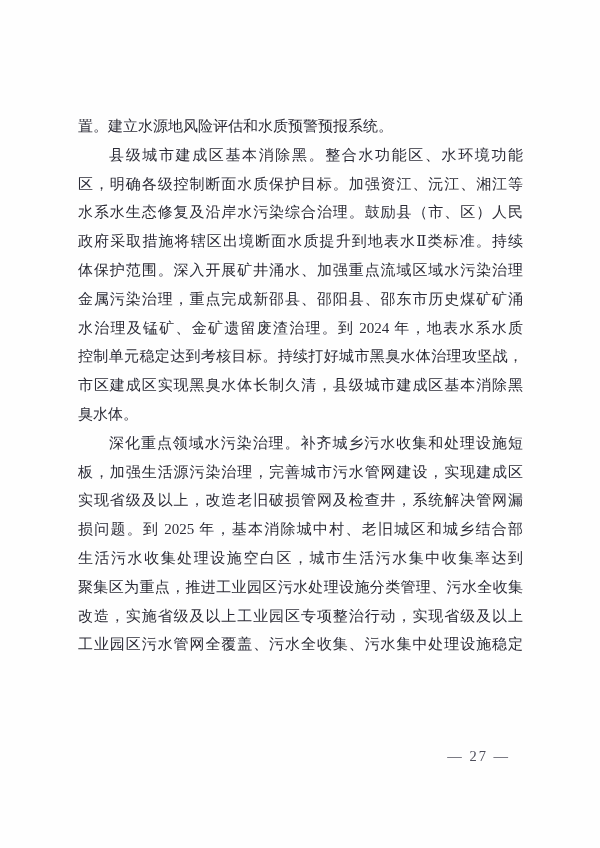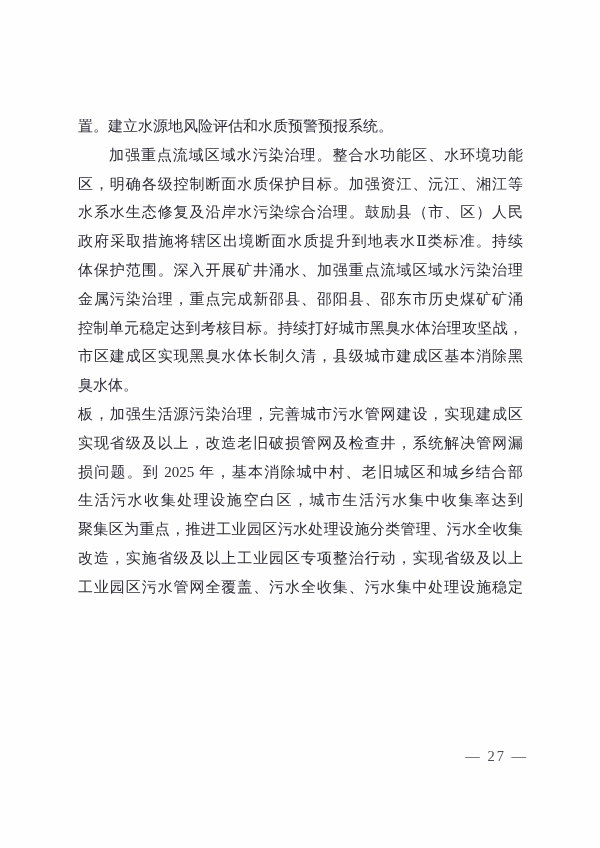--- a/index.html
+++ b/index.html
@@ -37,47 +37,49 @@
   }
   .text-line.no-fill {
     text-align-last: left;
   }
   .text-line.indent {
     padding-left: 31px;
   }
   .page-number {
     position: absolute;
     top: 748px;
-    right: 72px;
+    right: 90px;
     font-size: 14.5px;
     letter-spacing: 2px;
     color: var(--pageno-color);
     font-family: "Liberation Serif", "DejaVu Serif", serif;
   }
 </style>
 </head>
 <body>
 
 <div class="page">
   <div class="text-block" id="doc-body">
       <div>
         <div class="text-line no-fill">置。建立水源地风险评估和水质预警预报系统。</div>
       </div>
       <div>
-        <div class="text-line indent">加强重点流域区域水污染治理。整合水功能区、水环境功能</div>
+        <div class="text-line indent">县级城市建成区基本消除黑。整合水功能区、水环境功能</div>
         <div class="text-line">区，明确各级控制断面水质保护目标。加强资江、沅江、湘江等</div>
         <div class="text-line">水系水生态修复及沿岸水污染综合治理。鼓励县（市、区）人民</div>
         <div class="text-line">政府采取措施将辖区出境断面水质提升到地表水Ⅱ类标准。持续</div>
         <div class="text-line">体保护范围。深入开展矿井涌水、加强重点流域区域水污染治理</div>
         <div class="text-line">金属污染治理，重点完成新邵县、邵阳县、邵东市历史煤矿矿涌</div>
+        <div class="text-line">水治理及锰矿、金矿遗留废渣治理。到 2024 年，地表水系水质</div>
         <div class="text-line">控制单元稳定达到考核目标。持续打好城市黑臭水体治理攻坚战，</div>
         <div class="text-line">市区建成区实现黑臭水体长制久清，县级城市建成区基本消除黑</div>
         <div class="text-line no-fill">臭水体。</div>
       </div>
       <div>
+        <div class="text-line indent">深化重点领域水污染治理。补齐城乡污水收集和处理设施短</div>
         <div class="text-line">板，加强生活源污染治理，完善城市污水管网建设，实现建成区</div>
         <div class="text-line">实现省级及以上，改造老旧破损管网及检查井，系统解决管网漏</div>
         <div class="text-line">损问题。到 2025 年，基本消除城中村、老旧城区和城乡结合部</div>
         <div class="text-line">生活污水收集处理设施空白区，城市生活污水集中收集率达到</div>
         <div class="text-line">聚集区为重点，推进工业园区污水处理设施分类管理、污水全收集</div>
         <div class="text-line">改造，实施省级及以上工业园区专项整治行动，实现省级及以上</div>
         <div class="text-line">工业园区污水管网全覆盖、污水全收集、污水集中处理设施稳定</div>
       </div>
     </div>
   <div class="page-number">— 27 —</div>

